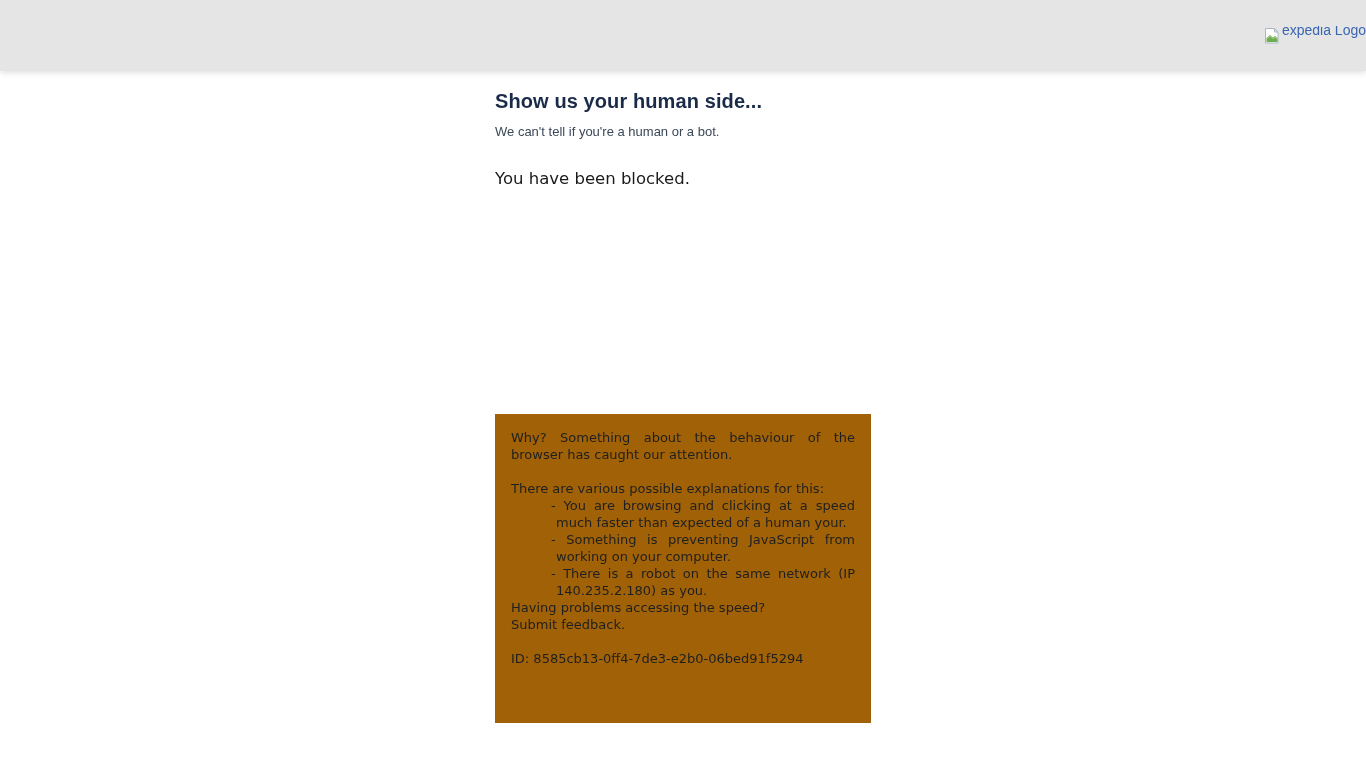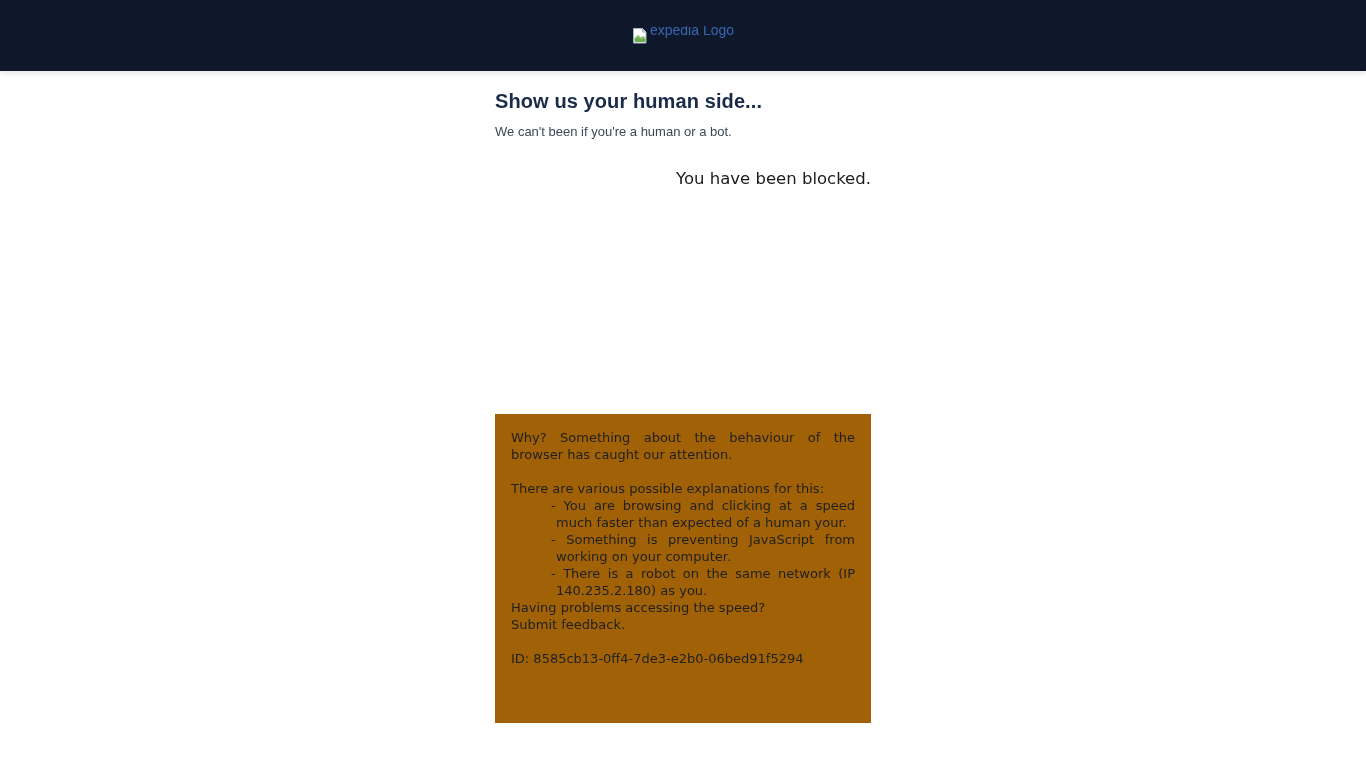--- a/index.html
+++ b/index.html
@@ -5,23 +5,23 @@
   * { margin: 0; padding: 0; box-sizing: border-box; }
   html, body {
     width: 1366px; height: 768px;
     background: #ffffff;
     overflow: hidden;
     font-family: "Liberation Sans", sans-serif;
   }
   
   .header {
     width: 100%; height: 71px;
-    background: #0f172a;
+    background: #e5e5e5;
     box-shadow: 0 2px 6px rgba(0,0,0,0.12);
-    display: flex; align-items: center; justify-content: center;
+    display: flex; align-items: center; justify-content: flex-end;
     position: relative; z-index: 2;
   }
   .logo-link {
     display: inline-flex; align-items: flex-start;
     color: #3a67b1; text-decoration: none;
     font-size: 14px;
     cursor: pointer;
   }
   .broken-icon { margin-right: 2px; margin-top: 1px; }
   .alt-clip { display: inline-block; height: 14px; overflow: hidden; }
@@ -37,21 +37,21 @@
   .subtitle {
     margin-top: 11px;
     font-size: 13px; line-height: 17px;
     color: #3b4857;
   }
   .blocked-message {
     margin-top: 29px;
     font-family: "DejaVu Sans", sans-serif;
     font-size: 16.5px; line-height: 19px;
     color: #1a1a1a;
-    text-align: right;
+    text-align: left;
   }
   
   .info-box {
     margin-top: 226px;
     width: 376px;
     background: #a16207;
     padding: 15px 16px 56px 16px;
     font-family: "DejaVu Sans", sans-serif;
     font-size: 13px; line-height: 17px;
     color: #1f1f1f;
@@ -80,21 +80,21 @@
       <path d="M2.5 11.5 l3.5-3 3 2.5 2-1.5 2.5 2 v1 l-2.5-1.8 -2 1.4 -3-2.4 -3.5 2.8 z" fill="#a5cc8e"></path>
     </svg>
     <span class="alt-clip">
       <span class="alt-text">expedia Logo</span>
     </span>
   </a>
 </div>
 
 <div class="column">
   <h1 class="page-title">Show us your human side...</h1>
-  <p class="subtitle">We can't been if you're a human or a bot.</p>
+  <p class="subtitle">We can't tell if you're a human or a bot.</p>
   <p class="blocked-message">You have been blocked.</p>
 
   <div class="info-box">
     <p class="why-text">Why? Something about the behaviour of the browser has caught our attention.</p>
     <p class="explanations-intro">There are various possible explanations for this:</p>
     <ul class="reasons-list">
       <li>- You are browsing and clicking at a speed much faster than expected of a human your.</li>
       <li>- Something is preventing JavaScript from working on your computer.</li>
       <li>- There is a robot on the same network (IP 140.235.2.180) as you.</li>
     </ul>

